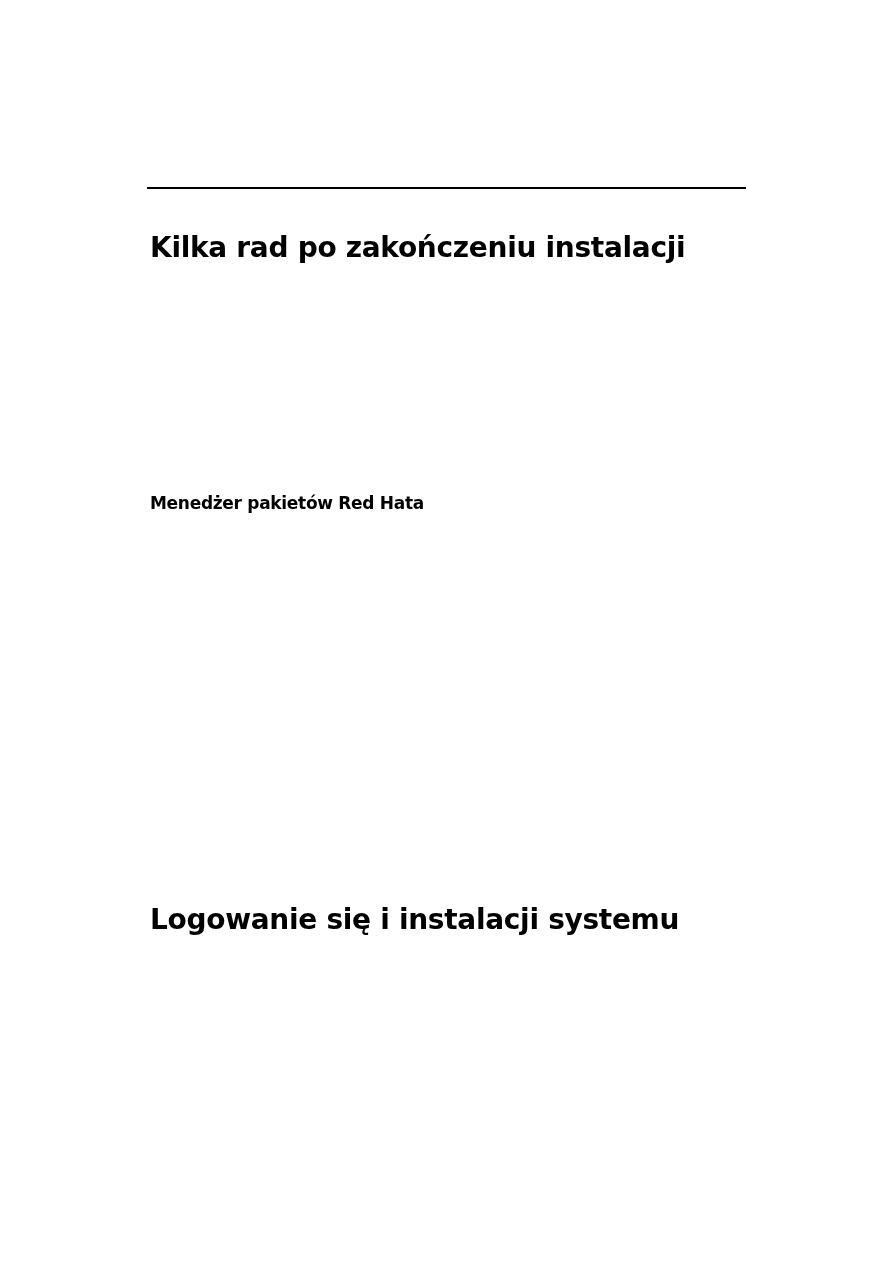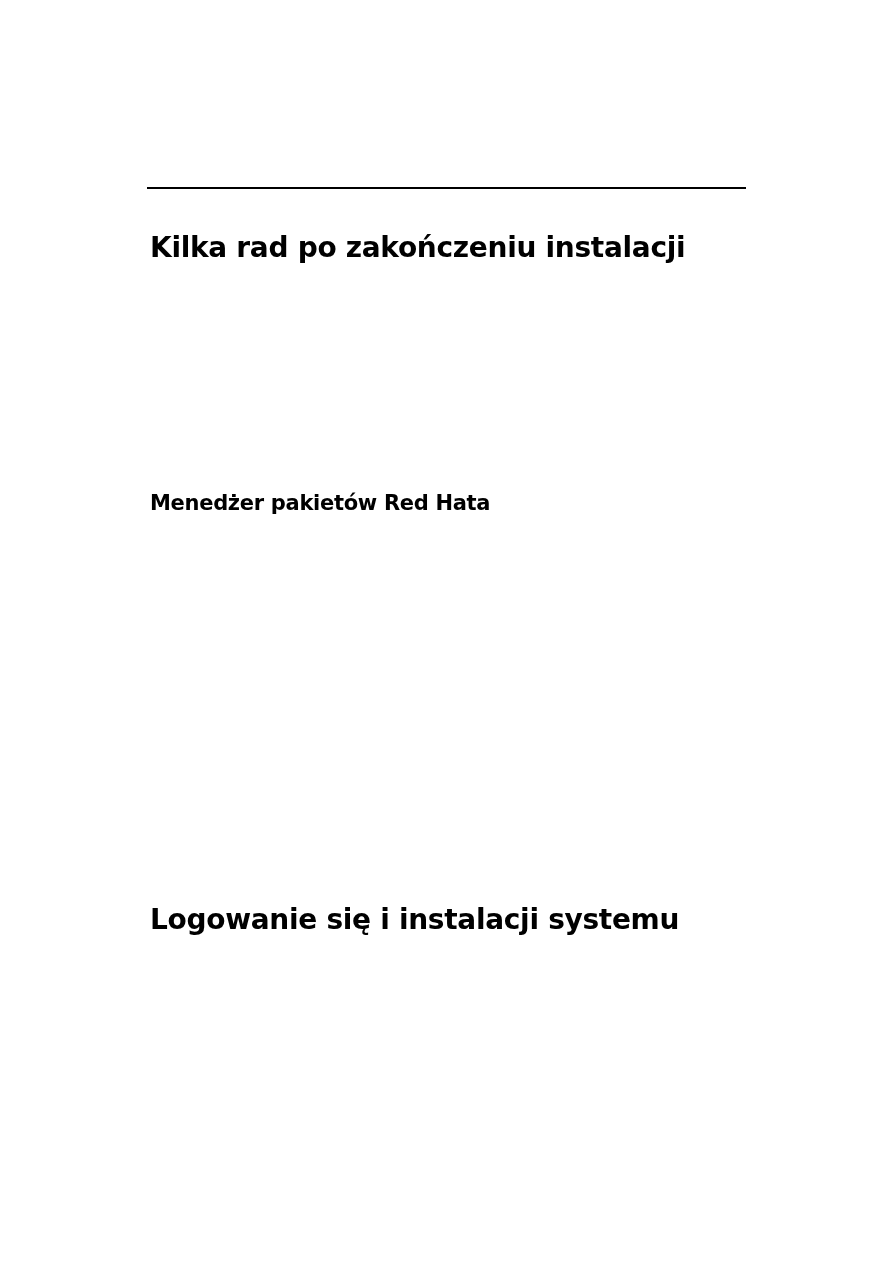--- a/index.html
+++ b/index.html
@@ -29,21 +29,21 @@
       margin: 16px;
       font-weight: bold;
       white-space: nowrap;
       letter-spacing: -0.3px;
     }
     .h1 {
       font-size: 28px;
       line-height: 34px;
     }
     .h2 {
-      font-size: 21px;
+      font-size: 17px;
       line-height: 26px;
       text-align: right;
     }
     #heading-1 { top: 215px; }
     #heading-2 { top: 474px; }
     #heading-3 { top: 887px; }
   </style>
 </head>
 <body>
 

